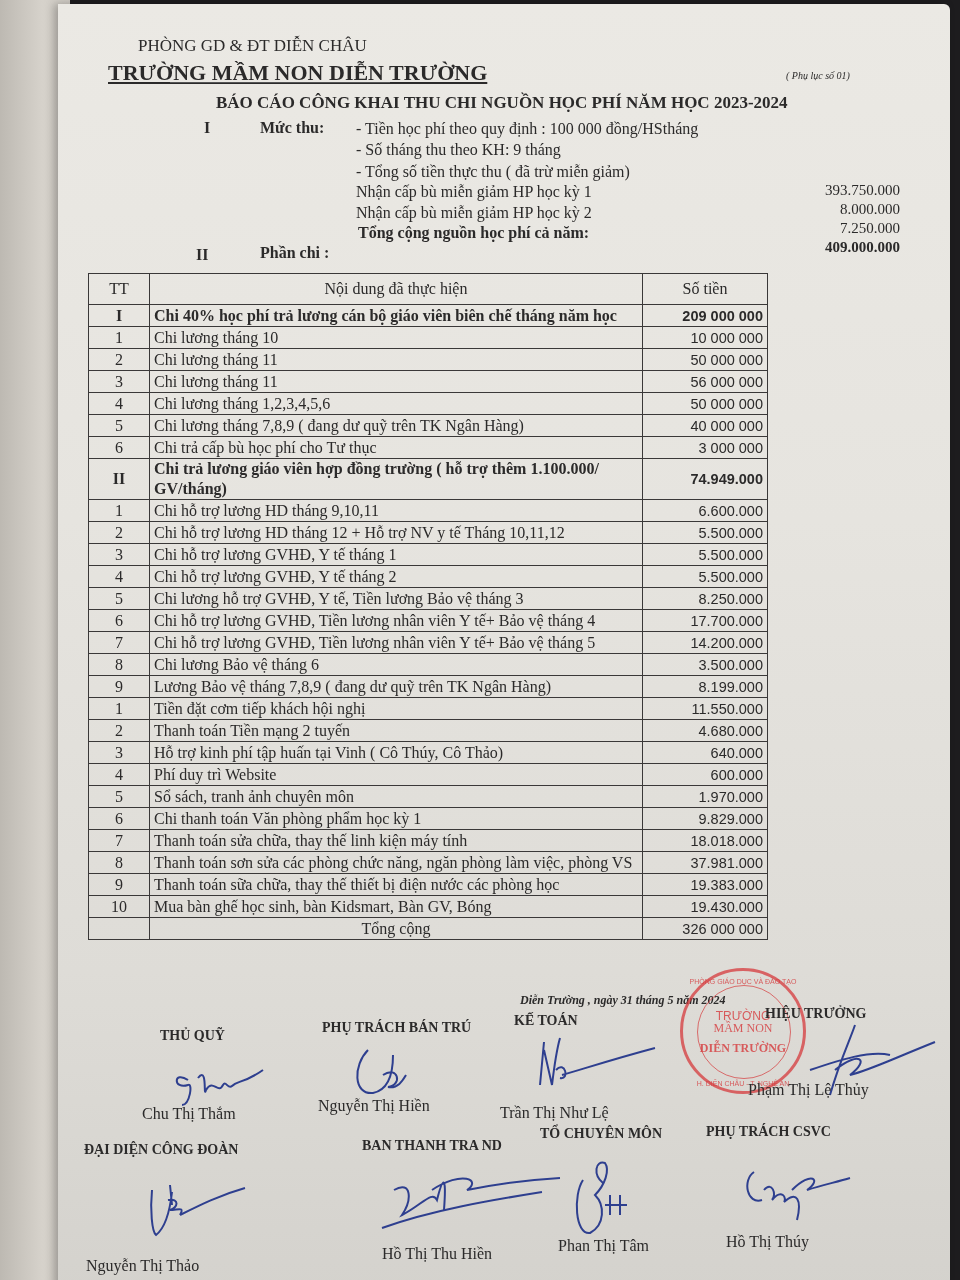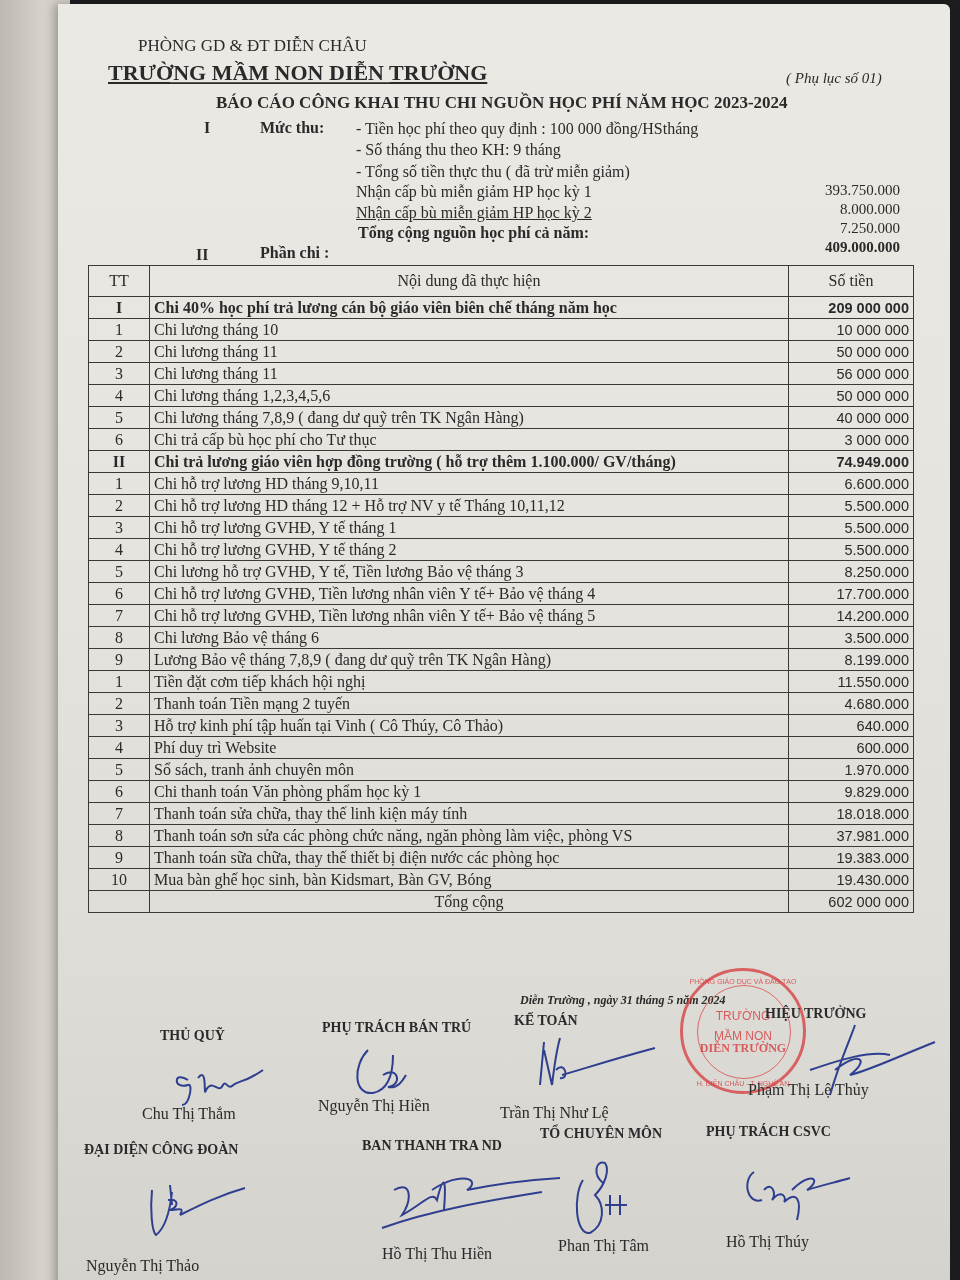--- a/index.html
+++ b/index.html
@@ -22,27 +22,27 @@
   }
   .topdark {
     position:absolute; left:240px; top:0; width:720px; height:34px;
     background:#1d1c1e;
     clip-path: polygon(20% 0,100% 0,100% 100%,95% 100%, 60% 70%, 30% 20%);
   }
   .abs { position:absolute; white-space:nowrap; }
   .hdr1 { left:138px; top:36px; font-size:17px; letter-spacing:0; }
   .hdr2 { left:108px; top:60px; font-size:22px; font-weight:bold;text-decoration:underline; }
   .hdr2-underline { position:absolute; left:170px; top:82px; width:220px; height:1px; background:#555; }
-  .appendix { left:786px; top:70px; font-size:15px; font-style:italic; }
+  .appendix { left:786px; top:70px; font-size:10px; font-style:italic; }
   .title { left:216px; top:93px; font-size:17px; font-weight:bold; }
   .sec { font-size:16px; }
   .bold { font-weight:bold; }
   .amt { font-size:15px; text-align:right; width:140px; }
   table.exp {
-    position:absolute; left:88px; top:265px; width:826px;
+    position:absolute; left:88px; top:273px; width:680px;
     border-collapse:collapse; font-size:16px;
   }
   table.exp td, table.exp th {
     border:1px solid #3a3838; padding:0 4px; height:21px; line-height:20px;
     font-weight:normal;
   }
   table.exp th { height:30px; }
   table.exp td.tt { width:52px; text-align:center; }
   table.exp td.money { width:116px; text-align:right; font-family:"Liberation Sans",sans-serif; font-size:14.5px;margin-left:47px; }
   table.exp tr.grp td { font-weight:bold; }
@@ -78,21 +78,21 @@
 <div class="abs appendix">( Phụ lục số 01)</div>
 <div class="abs title">BÁO CÁO CÔNG KHAI  THU CHI NGUỒN HỌC PHÍ NĂM HỌC 2023-2024</div>
 
 <div class="abs sec bold" style="left:204px;top:119px;">I</div>
 <div class="abs sec bold" style="left:260px;top:119px;">Mức thu:</div>
 
 <div class="abs sec" style="left:356px;top:120px;">- Tiền học  phí theo quy định  : 100 000 đồng/HStháng</div>
 <div class="abs sec" style="left:356px;top:141px;">- Số tháng thu theo KH: 9 tháng</div>
 <div class="abs sec" style="left:356px;top:163px;">- Tổng số tiền thực thu ( đã trừ miễn giảm)</div>
 <div class="abs sec" style="left:356px;top:183px;">Nhận cấp bù miễn giảm HP học kỳ 1</div>
-<div class="abs sec" style="left:356px;top:204px;text-decoration:underline;">Nhận cấp bù miễn giảm HP học kỳ 2</div>
+<div class="abs sec" style="left:356px;top:204px;">Nhận cấp bù miễn giảm HP học kỳ 2</div>
 <div class="abs sec bold" style="left:358px;top:224px;">Tổng cộng nguồn học phí cả năm:</div>
 
 <div class="abs amt" style="left:760px;top:182px;">393.750.000</div>
 <div class="abs amt" style="left:760px;top:201px;">8.000.000</div>
 <div class="abs amt" style="left:760px;top:220px;">7.250.000</div>
 <div class="abs amt bold" style="left:760px;top:239px;">409.000.000</div>
 
 <div class="abs sec bold" style="left:196px;top:246px;">II</div>
 <div class="abs sec bold" style="left:260px;top:244px;">Phần chi :</div>
 
@@ -238,32 +238,32 @@
       <tr>
         <td class="tt">10</td>
         <td>Mua bàn ghế học sinh, bàn Kidsmart, Bàn GV, Bóng</td>
         <td class="money">19.430.000</td>
       </tr>
     </tbody>
   <tfoot>
     <tr class="total-row">
       <td class="tt"></td>
       <td style="text-align:center">Tổng cộng</td>
-      <td class="money">602 000 000</td>
+      <td class="money">326 000 000</td>
     </tr>
   </tfoot>
 </table>
 
 <div class="abs footer-date">Diễn Trường , ngày 31  tháng 5 năm 2024</div>
 
 <div class="stamp">
   <div class="inner"></div>
   <div class="t" style="top:4px;font-size:7px;">PHÒNG GIÁO DỤC VÀ ĐÀO TẠO</div>
   <div class="t" style="top:38px;">TRƯỜNG</div>
-  <div class="t" style="top:58px;">MẦM NON</div>
+  <div class="t" style="top:50px;font-family:Liberation Serif, serif;">MẦM NON</div>
   <div class="t" style="top:70px;font-weight:bold;font-family:'Liberation Serif',serif;">DIỄN TRƯỜNG</div>
   <div class="t" style="top:106px;font-size:7px;">H. DIỄN CHÂU - T. NGHỆ AN</div>
 </div>
 
 <div class="abs role" style="left:160px;top:1028px;">THỦ QUỸ</div>
 <div class="abs role" style="left:322px;top:1020px;">PHỤ TRÁCH BÁN TRÚ</div>
 <div class="abs role" style="left:514px;top:1013px;">KẾ TOÁN</div>
 <div class="abs role" style="left:765px;top:1006px;">HIỆU TRƯỞNG</div>
 
 <svg class="sig" style="left:168px;top:1060px;" width="110" height="50">

